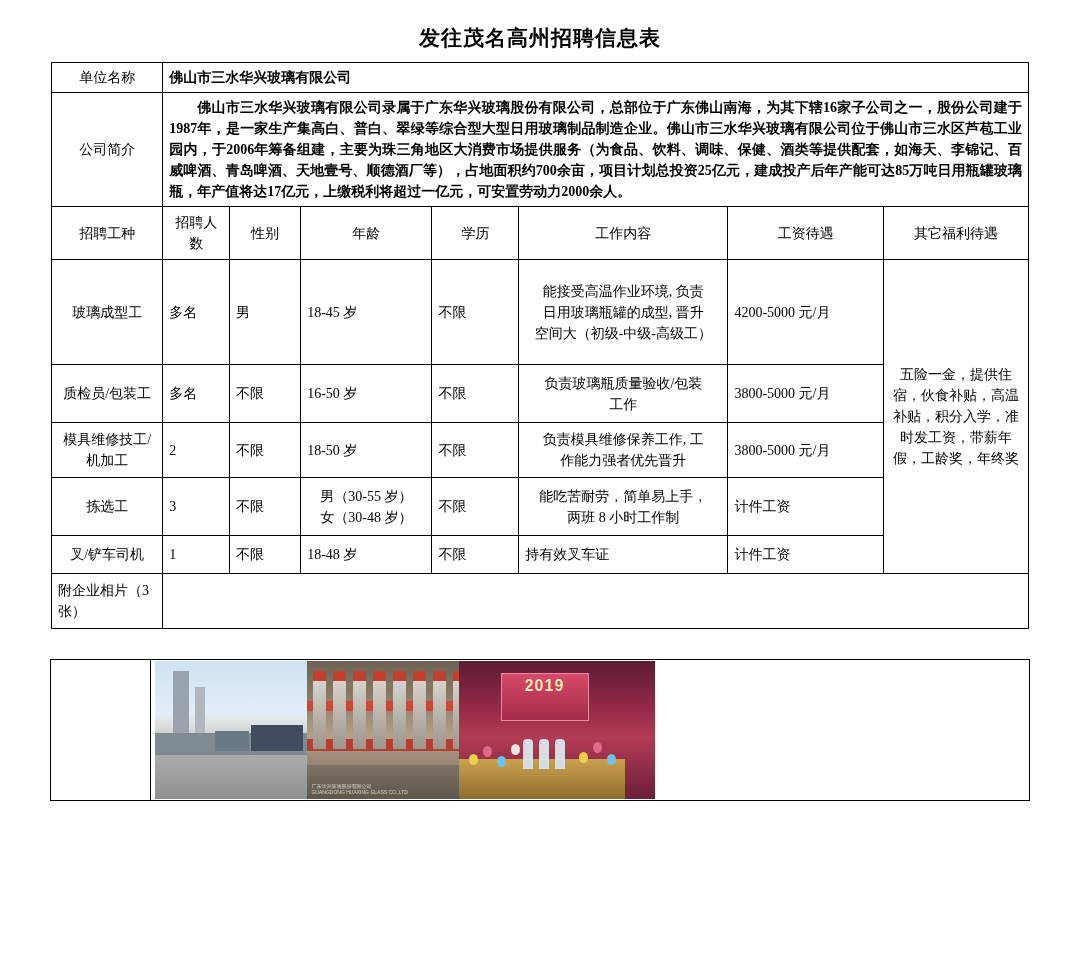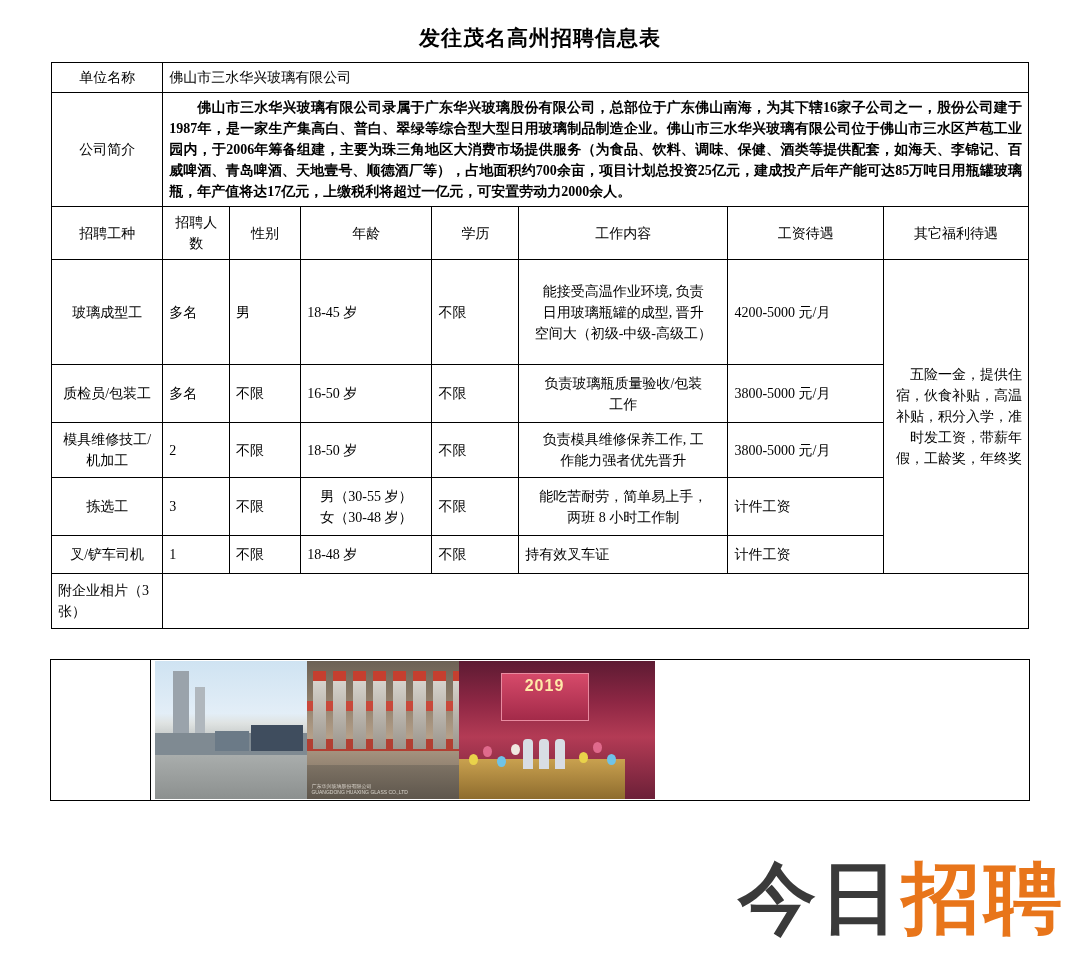--- a/index.html
+++ b/index.html
@@ -42,21 +42,21 @@
     font-size: 14px;
     line-height: 1.5;
   }
   .cell-center { }
   .label-cell {
     text-align: center;
     font-size: 14px;
   }
   .company-name {
     font-size: 16px;
-    font-weight: normal;
+    font-weight: bold;
     padding-left: 10px;
   }
   .intro {
     font-size: 13.5px;
     line-height: 2.0;
     text-align: justify;
     text-justify: inter-ideograph;
     padding: 8px 14px 10px 14px;
     text-indent: 2em;
     font-weight: bold;
@@ -73,21 +73,21 @@
   .multi-line {
     text-align: center;
     font-size: 13.5px;
     line-height: 1.9;
   }
   .benefits {
     font-size: 16px;
     line-height: 1.9;
     vertical-align: top;
     padding: 10px 8px 8px 10px;
-    text-align: right;
+    text-align: center;
   }
   .attach-cell {
     font-size: 13.5px;
     height: 46px;
     vertical-align: top;
     padding-top: 4px;
     text-align: left;
   }
   .gap {
     height: 30px;
@@ -456,17 +456,14 @@
             <div class="balloon" style="left:148px;bottom:34px;background:#6fc3e8"></div>
           </div>
         </div>
       </td>
     </tr>
 
 
   </tbody>
     </table>
 
-  <div class="watermark">
-    <span class="wm-dark">今日</span><span class="wm-orange">招聘</span>
-  </div>
 
 </div>
 
 </body></html>

